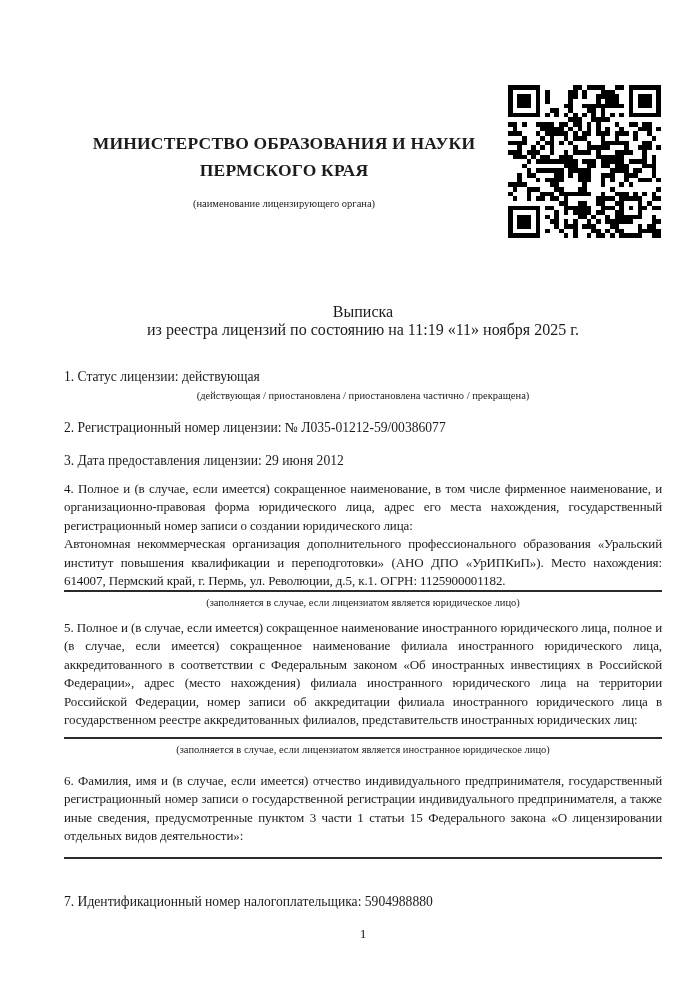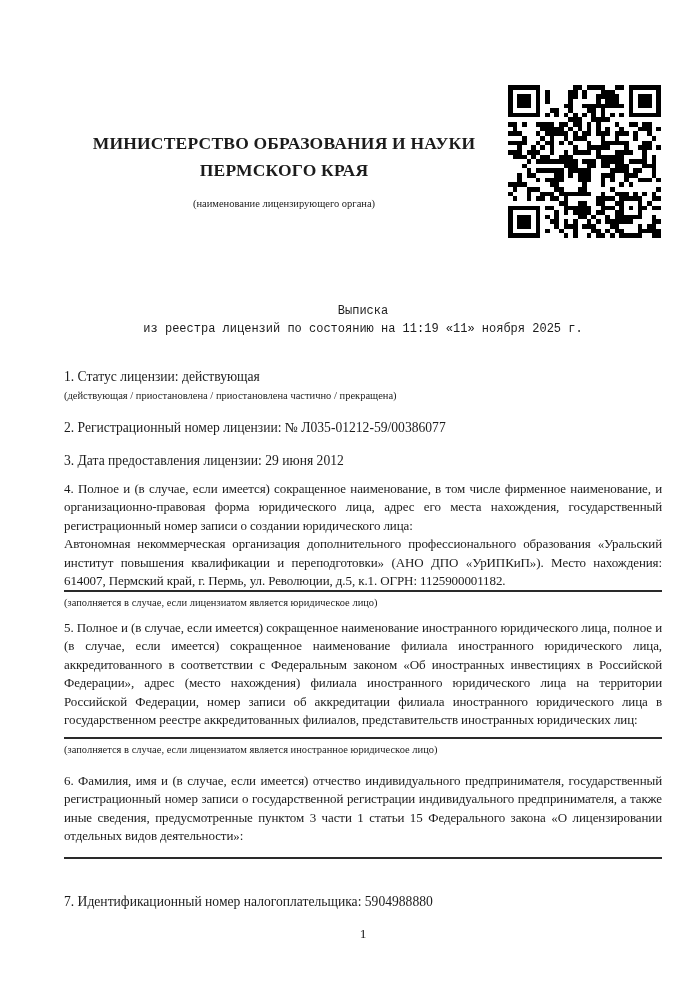--- a/index.html
+++ b/index.html
@@ -25,33 +25,33 @@
   .ministry-caption { font-size: 10.5px; margin-top: 14px; }
 
   .qr-box {
     position: absolute; left: 508px; top: 85px;
     width: 153px; height: 153px;
   }
 
   
   .intro {
     position: absolute; left: 64px; top: 303px; width: 598px;
-    text-align: center; font-size: 12px; line-height: 17.5px; font-family: Liberation Mono, monospace;
+    text-align: center; font-size: 16px; line-height: 17.5px;
   }
 
   
   .item { position: absolute; left: 64px; width: 598px; }
   .line-item { font-size: 13.6px; line-height: 18.4px; }
   .para {
     margin: 0; font-size: 13px; line-height: 18.4px;
     text-align: justify; letter-spacing: -0.1px;
   }
   .rule { border-top: 2px solid #2a2a2a; height: 0; }
   .sub-caption {
-    font-size: 10.5px; line-height: 13px;
+    font-size: 10.5px; text-align: center; line-height: 13px;
   }
 
   #item-1 { top: 368px; }
   #item-1 .sub-caption { margin-top: 3px; }
   #item-2 { top: 419px; }
   #item-3 { top: 452px; }
   #item-4 { top: 480px; }
   #item-4 .rule { margin-top: 0px; }
   #item-4 .sub-caption { margin-top: 4px; }
   #item-5 { top: 619px; }

